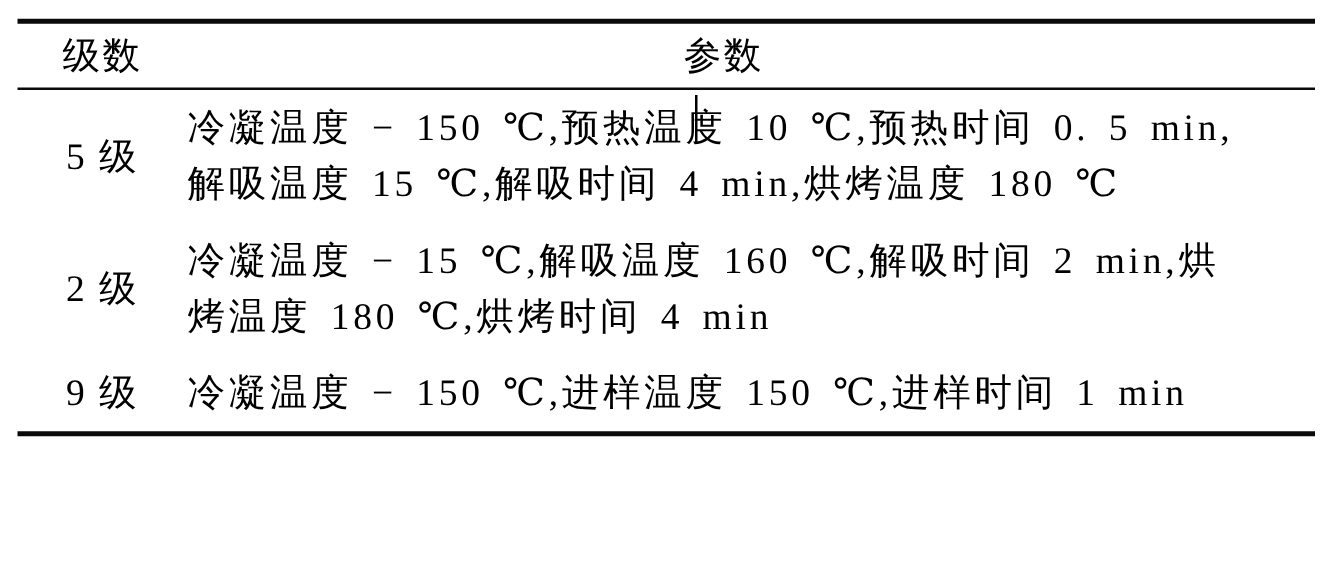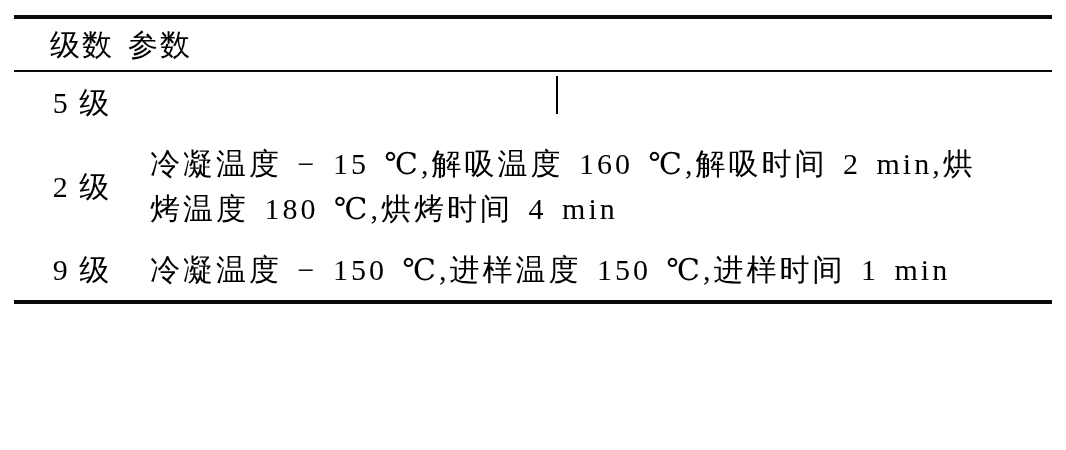--- a/index.html
+++ b/index.html
@@ -43,21 +43,21 @@
     width: 136px;
     text-align: center;
     letter-spacing: 2px;
     line-height: 45px;
   }
   .cell-params {
     flex: 1;
     min-width: 0;
   }
   .head-params-wrap {
-    text-align: left;
+    text-align: center;
     position: relative;
     left: -22px;
     letter-spacing: 2px;
     line-height: 45px;
   }
   .pline {
     line-height: 45px;
     letter-spacing: 3px;
     word-spacing: 5px;
     white-space: nowrap;
@@ -99,20 +99,24 @@
 
     <div class="trow thead">
       <div class="cell-level">级数</div>
       <div class="cell-params">
         <div class="head-params-wrap">参数</div>
       </div>
     </div>
 
     <div class="trow tbody-row">
       <div class="cell-level">5 级</div>
+      <div class="cell-params">
+        <div class="pline">冷凝温度 − 150 ℃,预热温度 10 ℃,预热时间 0. 5 min,</div>
+        <div class="pline">解吸温度 15 ℃,解吸时间 4 min,烘烤温度 180 ℃</div>
+      </div>
     </div>
 
     <div class="trow tbody-row">
       <div class="cell-level">2 级</div>
       <div class="cell-params">
         <div class="pline">冷凝温度 − 15 ℃,解吸温度 160 ℃,解吸时间 2 min,烘</div>
         <div class="pline">烤温度 180 ℃,烘烤时间 4 min</div>
       </div>
     </div>
 

